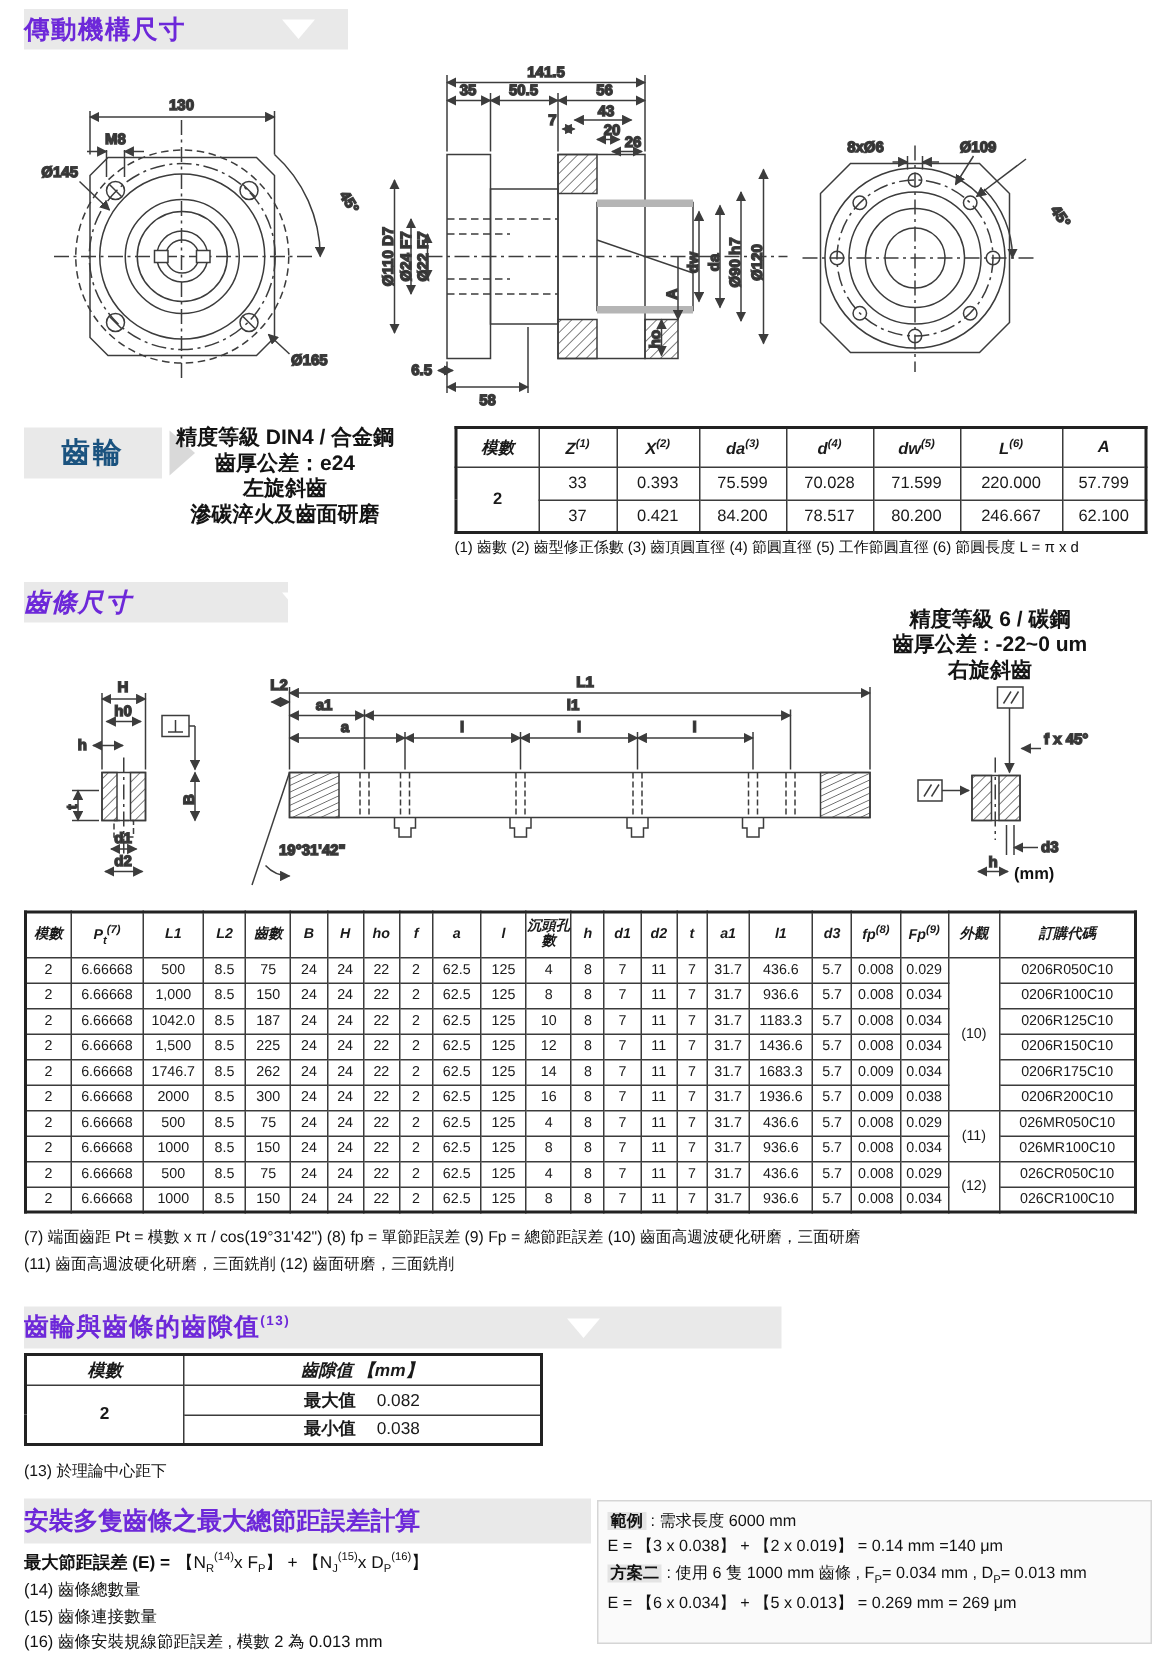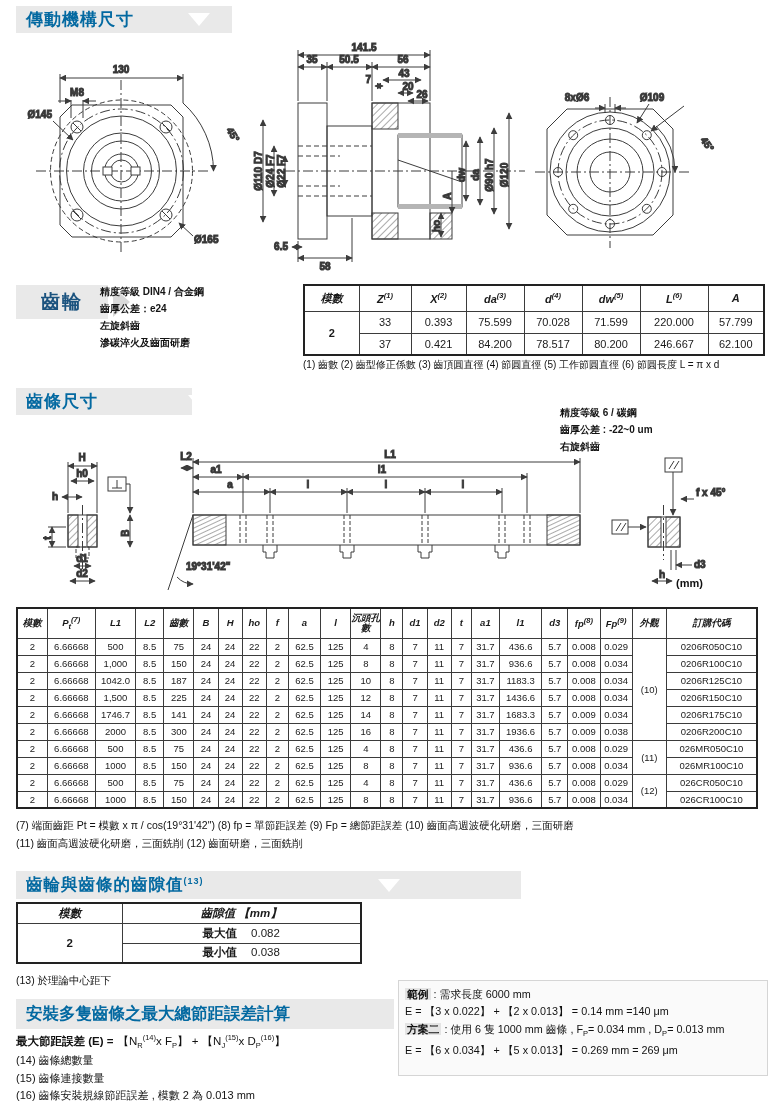--- a/index.html
+++ b/index.html
@@ -1,30 +1,30 @@
 <!DOCTYPE html>
 <html><head>
 <meta charset="utf-8">
 <style>
   html,body{margin:0;padding:0;background:#fff;}
   .page{position:relative;width:775px;height:1104px;background:#fff;overflow:hidden;
         font-family:"Liberation Sans",sans-serif;color:#1a1a1a;}
   
   .band{position:absolute;background:#e9e9e9;display:flex;align-items:center;}
-  .band-text{color:#0369a1;font-weight:bold;padding-left:10px;letter-spacing:1px;}
+  .band-text{color:#6d28d9;font-weight:bold;padding-left:0;letter-spacing:1px;}
   .band-text sup{font-size:9px;}
   .tri-down{position:absolute;width:0;height:0;border-left:11px solid transparent;
             border-right:11px solid transparent;border-top:13px solid #ffffff;}
   .tri-right{position:absolute;width:0;height:0;border-top:15px solid transparent;
              border-bottom:15px solid transparent;border-left:17px solid #d9d9d9;}
   
   .label-box{position:absolute;background:#e9e9e9;display:flex;align-items:center;justify-content:center;
              color:#1b537f;font-weight:bold;font-size:19px;letter-spacing:2px;}
   
-  .specs{position:absolute;text-align:left;font-weight:bold;font-size:10px;line-height:17px;color:#141414;}
+  .specs{position:absolute;text-align:center;font-weight:bold;font-size:14px;line-height:17px;color:#141414;}
   
   table{border-collapse:collapse;background:#fff;}
   th,td{border:1px solid #3b3b3b;text-align:center;padding:0;}
   th{font-weight:bold;font-style:italic;}
   sup{font-size:7.5px;} sub{font-size:7.5px;}
   #gear-table{position:absolute;left:303px;top:284px;width:462px;table-layout:fixed;font-size:11px;border:2px solid #222;}
   #gear-table thead tr{height:26px;} #gear-table tbody tr{height:22px;}
   #gear-table td.mod{font-weight:bold;}
   .gear-footnote{position:absolute;left:303px;top:358px;width:470px;font-size:10px;white-space:nowrap;color:#111;}
   .unit-note{position:absolute;left:676px;top:577px;font-size:11px;font-weight:bold;color:#111;}
@@ -33,21 +33,21 @@
   #rack-table th{font-size:9.5px;line-height:1.1;}
   .footnotes{position:absolute;left:16px;top:816px;font-size:10.5px;line-height:18px;color:#111;white-space:nowrap;}
   #backlash-table{position:absolute;left:16px;top:902px;width:344px;table-layout:fixed;font-size:11.5px;border:2px solid #222;}
   #backlash-table tr{height:20px;}
   #backlash-table td.mod{font-weight:bold;}
   #backlash-table .bl-label{font-weight:bold;margin-right:14px;margin-top:10px;}
   .bl-footnote{position:absolute;left:16px;top:974px;font-size:10.5px;color:#111;}
   .formula{position:absolute;left:16px;top:1033px;font-size:11.5px;color:#111;}
   .formula .fpre{font-weight:bold;margin-right:4px;}
   .install-notes{position:absolute;left:16px;top:1052px;font-size:11px;line-height:17.5px;color:#111;}
-  .example-box{position:absolute;left:398px;top:980px;width:370px;height:96px;background:#fafafa;
+  .example-box{position:absolute;left:398px;top:1000px;width:370px;height:96px;background:#fafafa;
                border:1px solid #d5d5d5;padding:5px 6px;font-size:10.8px;line-height:17.4px;color:#111;box-sizing:border-box;white-space:nowrap;}
   .hl{background:#e4e4e4;padding:0 2px;font-weight:bold;}
   
   .dim{font-size:10px;font-weight:bold;fill:#2a2a2a;font-family:"Liberation Sans",sans-serif;}
   svg{position:absolute;}
 </style>
 </head>
 <body>
 
 <div class="page">
@@ -255,21 +255,21 @@
           <td>84.200</td>
           <td>78.517</td>
           <td>80.200</td>
           <td>246.667</td>
           <td>62.100</td>
         </tr>
       </tbody>
   </table>
   <div class="gear-footnote">(1) 齒數 (2) 齒型修正係數 (3) 齒頂圓直徑 (4) 節圓直徑 (5) 工作節圓直徑 (6) 節圓長度 L = π x d</div>
 
-  <div class="band" style="left:16px;top:388px;width:176px;height:27px;">
+  <div class="band" style="left:16px;top:388px;width:176px;height:27px;font-style:italic;">
     <span class="band-text" style="font-size:17px;">齒條尺寸</span>
     <span class="tri-down" style="left:172px;top:7px;"></span>
   </div>
   <div class="specs" style="left:560px;top:404px;width:200px;">
     <div>精度等級 6 / 碳鋼</div>
     <div>齒厚公差 : -22~0 um</div>
     <div>右旋斜齒</div>
   </div>
 
   <svg style="left:0;top:445px;" width="775" height="163" viewBox="0 445 775 163">
@@ -528,21 +528,21 @@
           <td>5.7</td>
           <td>0.008</td>
           <td>0.034</td>
           <td>0206R150C10</td>
         </tr>
         <tr>
           <td>2</td>
           <td>6.66668</td>
           <td>1746.7</td>
           <td>8.5</td>
-          <td>141</td>
+          <td>262</td>
           <td>24</td>
           <td>24</td>
           <td>22</td>
           <td>2</td>
           <td>62.5</td>
           <td>125</td>
           <td>14</td>
           <td>8</td>
           <td>7</td>
           <td>11</td>
@@ -716,18 +716,18 @@
     <span class="fpre">最大節距誤差 (E) =</span><span>【N<sub>R</sub><sup>(14)</sup>x F<sub>P</sub>】 + 【N<sub>J</sub><sup>(15)</sup>x D<sub>P</sub><sup>(16)</sup>】</span>
   </div>
   <div class="install-notes">
     <div>(14) 齒條總數量</div>
     <div>(15) 齒條連接數量</div>
     <div>(16) 齒條安裝規線節距誤差 , 模數 2 為 0.013 mm</div>
   </div>
 
   <div class="example-box">
     <div><span class="hl">範例</span><span> : </span><span>需求長度 6000 mm</span></div>
-    <div><span>E = 【3 x 0.022】 + 【2 x 0.013】 = 0.14 mm =140 μm</span></div>
+    <div><span>E = 【3 x 0.038】 + 【2 x 0.019】 = 0.14 mm =140 μm</span></div>
     <div><span class="hl">方案二</span><span> : </span><span>使用 6 隻 1000 mm 齒條 , F<sub>P</sub>= 0.034 mm , D<sub>P</sub>= 0.013 mm</span></div>
     <div><span>E = 【6 x 0.034】 + 【5 x 0.013】 = 0.269 mm = 269 μm</span></div>
   </div>
 
 </div>
 
 </body></html>

